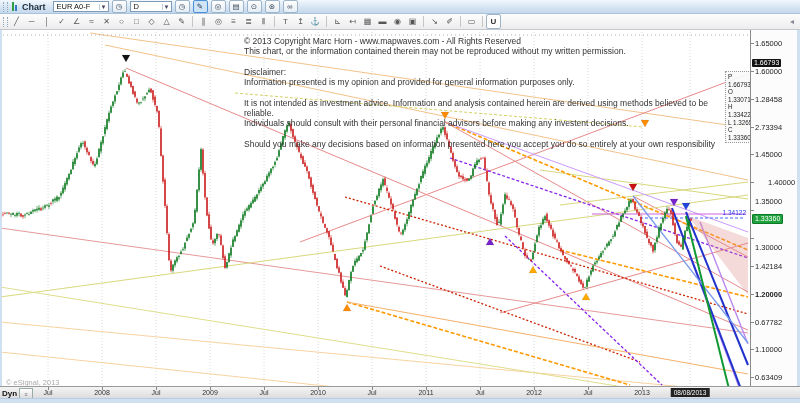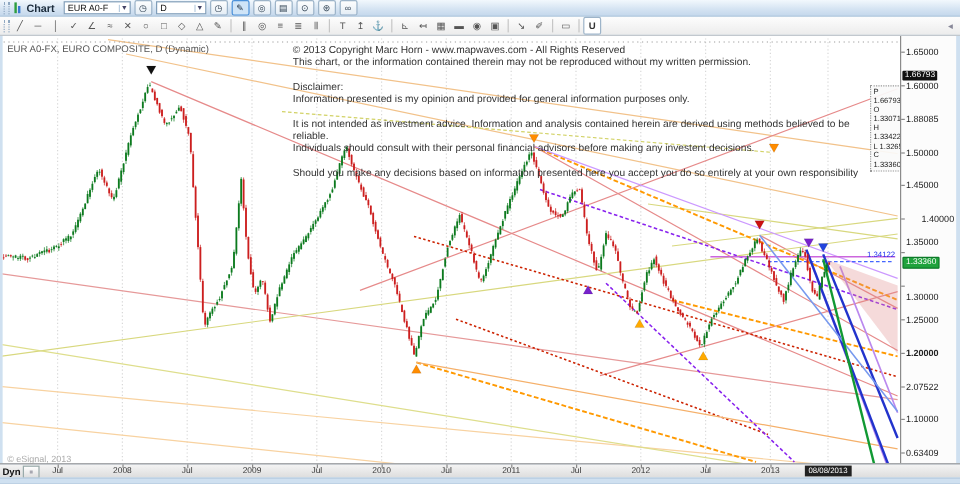--- a/index.html
+++ b/index.html
@@ -891,21 +891,20 @@
         <path d="M 627 154 L 635 154 L 631 161 Z" fill="#cc1111" stroke="#00000033" stroke-width="0.4"></path>
         <path d="M 668 169 L 676 169 L 672 176 Z" fill="#7722cc" stroke="#00000033" stroke-width="0.4"></path>
         <path d="M 680 173 L 688 173 L 684 180 Z" fill="#2244dd" stroke="#00000033" stroke-width="0.4"></path>
         <path d="M 341 281 L 349 281 L 345 274 Z" fill="#ff8c00" stroke="#00000033" stroke-width="0.4"></path>
         <path d="M 484 215 L 492 215 L 488 208 Z" fill="#7722cc" stroke="#00000033" stroke-width="0.4"></path>
         <path d="M 527 243 L 535 243 L 531 236 Z" fill="#ffaa00" stroke="#00000033" stroke-width="0.4"></path>
         <path d="M 580 270 L 588 270 L 584 263 Z" fill="#ffaa00" stroke="#00000033" stroke-width="0.4"></path>
       </g>
     </svg>
 
-  <div class="symbol-label">EUR A0-FX, EURO COMPOSITE, D (Dynamic)</div>
   <div class="disclaimer">© 2013 Copyright Marc Horn - www.mapwaves.com   - All Rights Reserved
 This chart, or the information contained therein may not be reproduced without my written permission.
 
 Disclaimer:
 Information presented is my opinion and provided for general information purposes only.
 
 It is not intended as investment advice. Information and analysis contained herein are derived using methods believed to be reliable.
 Individuals should consult with their personal financial advisors before making any investent decisions.
 
 Should you make any decisions based on information presented here you accept you do so entirely at your own responsibility</div>
@@ -920,37 +919,37 @@
     </div>
 
   <div class="price-axis" id="price-axis">
     <div class="axis-top-label">1.66793</div>
     <div class="last-price-label" id="last-price-label" style="top: 184.235px;">1.33360</div>
   <div class="ytick-mark" style="top: 13px;"></div>
       <div class="ytick" style="top: 9px;">1.65000</div>
       <div class="ytick-mark" style="top: 40.85px;"></div>
       <div class="ytick" style="top: 36.85px;">1.60000</div>
       <div class="ytick-mark" style="top: 68.7px;"></div>
-      <div class="ytick" style="top: 64.7px;">1.88085</div>
+      <div class="ytick" style="top: 64.7px;">1.28458</div>
       <div class="ytick-mark" style="top: 96.55px;"></div>
-      <div class="ytick" style="top: 92.55px;">1.50000</div>
+      <div class="ytick" style="top: 92.55px;">2.73394</div>
       <div class="ytick-mark" style="top: 124.4px;"></div>
       <div class="ytick" style="top: 120.4px;">1.45000</div>
       <div class="ytick-mark" style="top: 152.25px;"></div>
       <div class="ytick" style="top: 148.25px; padding-left: 13px;">1.40000</div>
       <div class="ytick-mark" style="top: 180.1px;"></div>
       <div class="ytick" style="top: 167px;">1.35000</div>
       <div class="ytick-mark" style="top: 207.95px;"></div>
       <div class="ytick" style="top: 213px;">1.30000</div>
       <div class="ytick-mark" style="top: 235.8px;"></div>
-      <div class="ytick" style="top: 231.8px;">1.25000</div>
+      <div class="ytick" style="top: 231.8px;">1.42184</div>
       <div class="ytick-mark" style="top: 263.65px;"></div>
       <div class="ytick" style="top: 259.65px; font-weight: bold;">1.20000</div>
       <div class="ytick-mark" style="top: 291.5px;"></div>
-      <div class="ytick" style="top: 287.5px;">2.07522</div>
+      <div class="ytick" style="top: 287.5px;">0.67782</div>
       <div class="ytick-mark" style="top: 319.35px;"></div>
       <div class="ytick" style="top: 315.35px;">1.10000</div>
       <div class="ytick-mark" style="top: 347.2px;"></div>
       <div class="ytick" style="top: 343.2px;">0.63409</div>
     </div>
   <div class="right-filler"></div>
   <div class="frame-left"></div>
 
   <div class="date-axis" id="date-axis">
     <div class="dyn">

